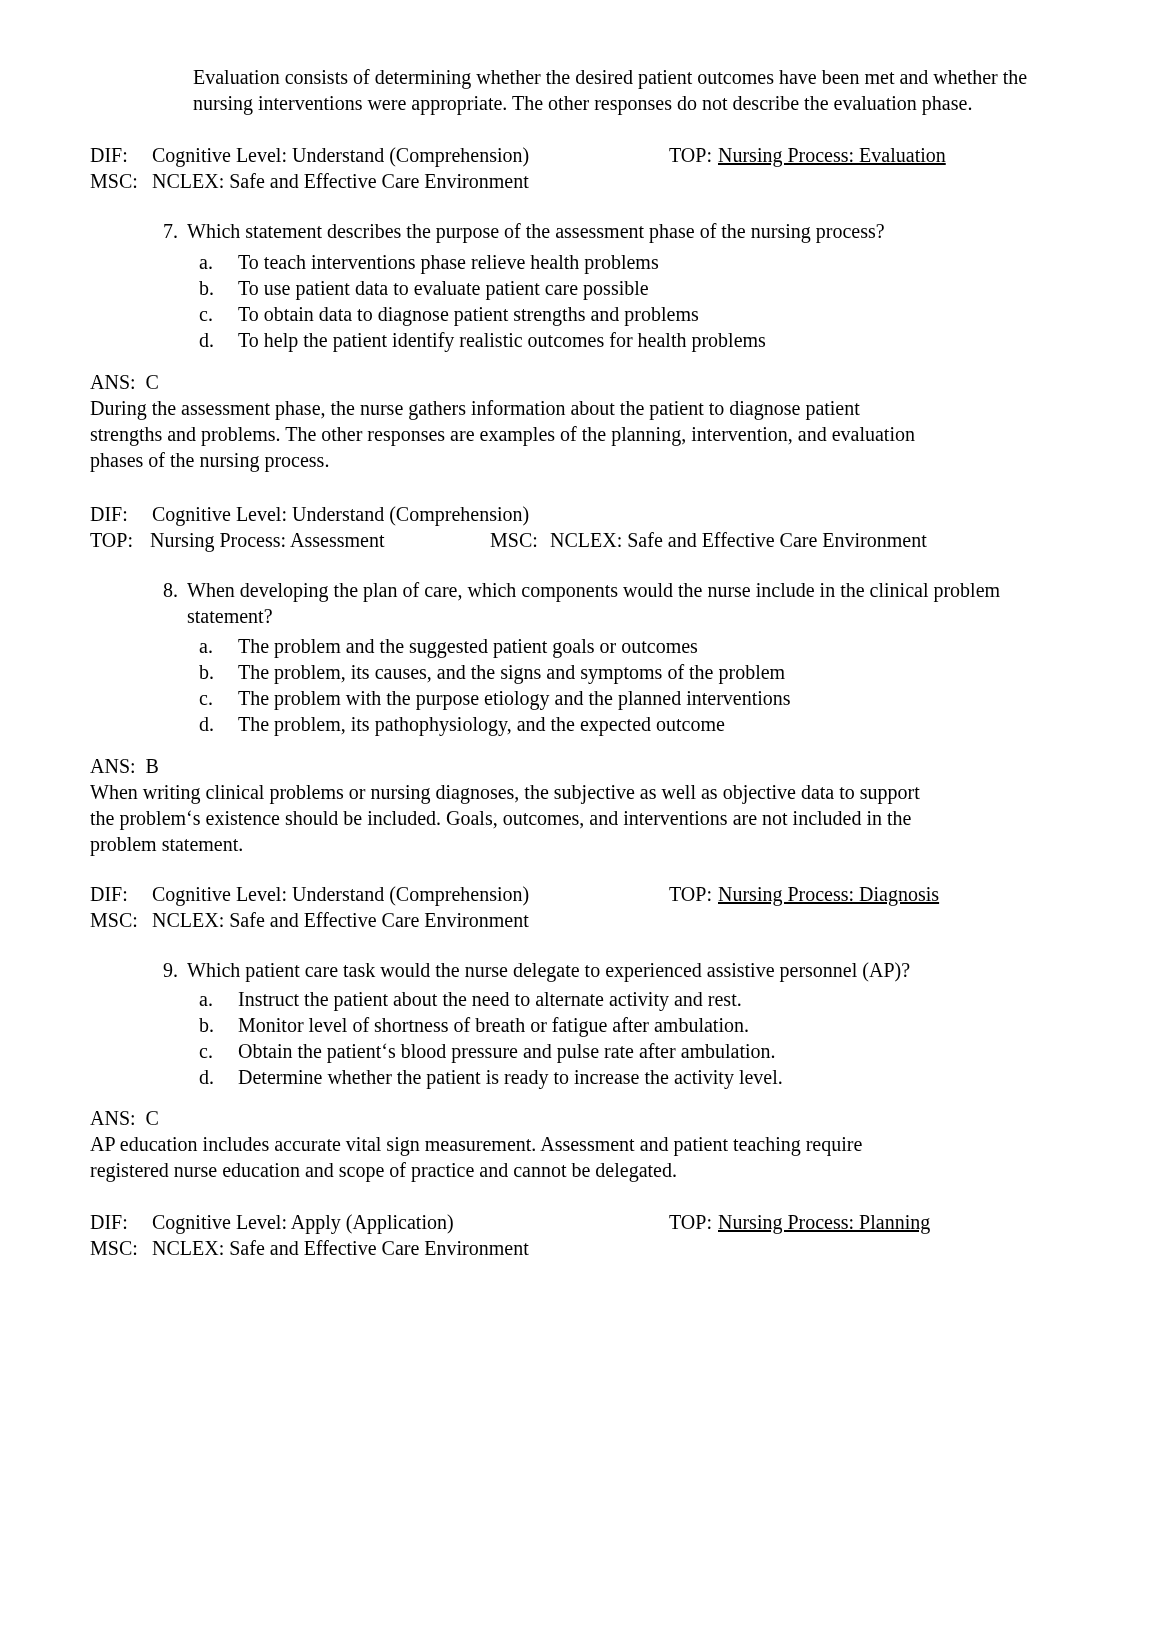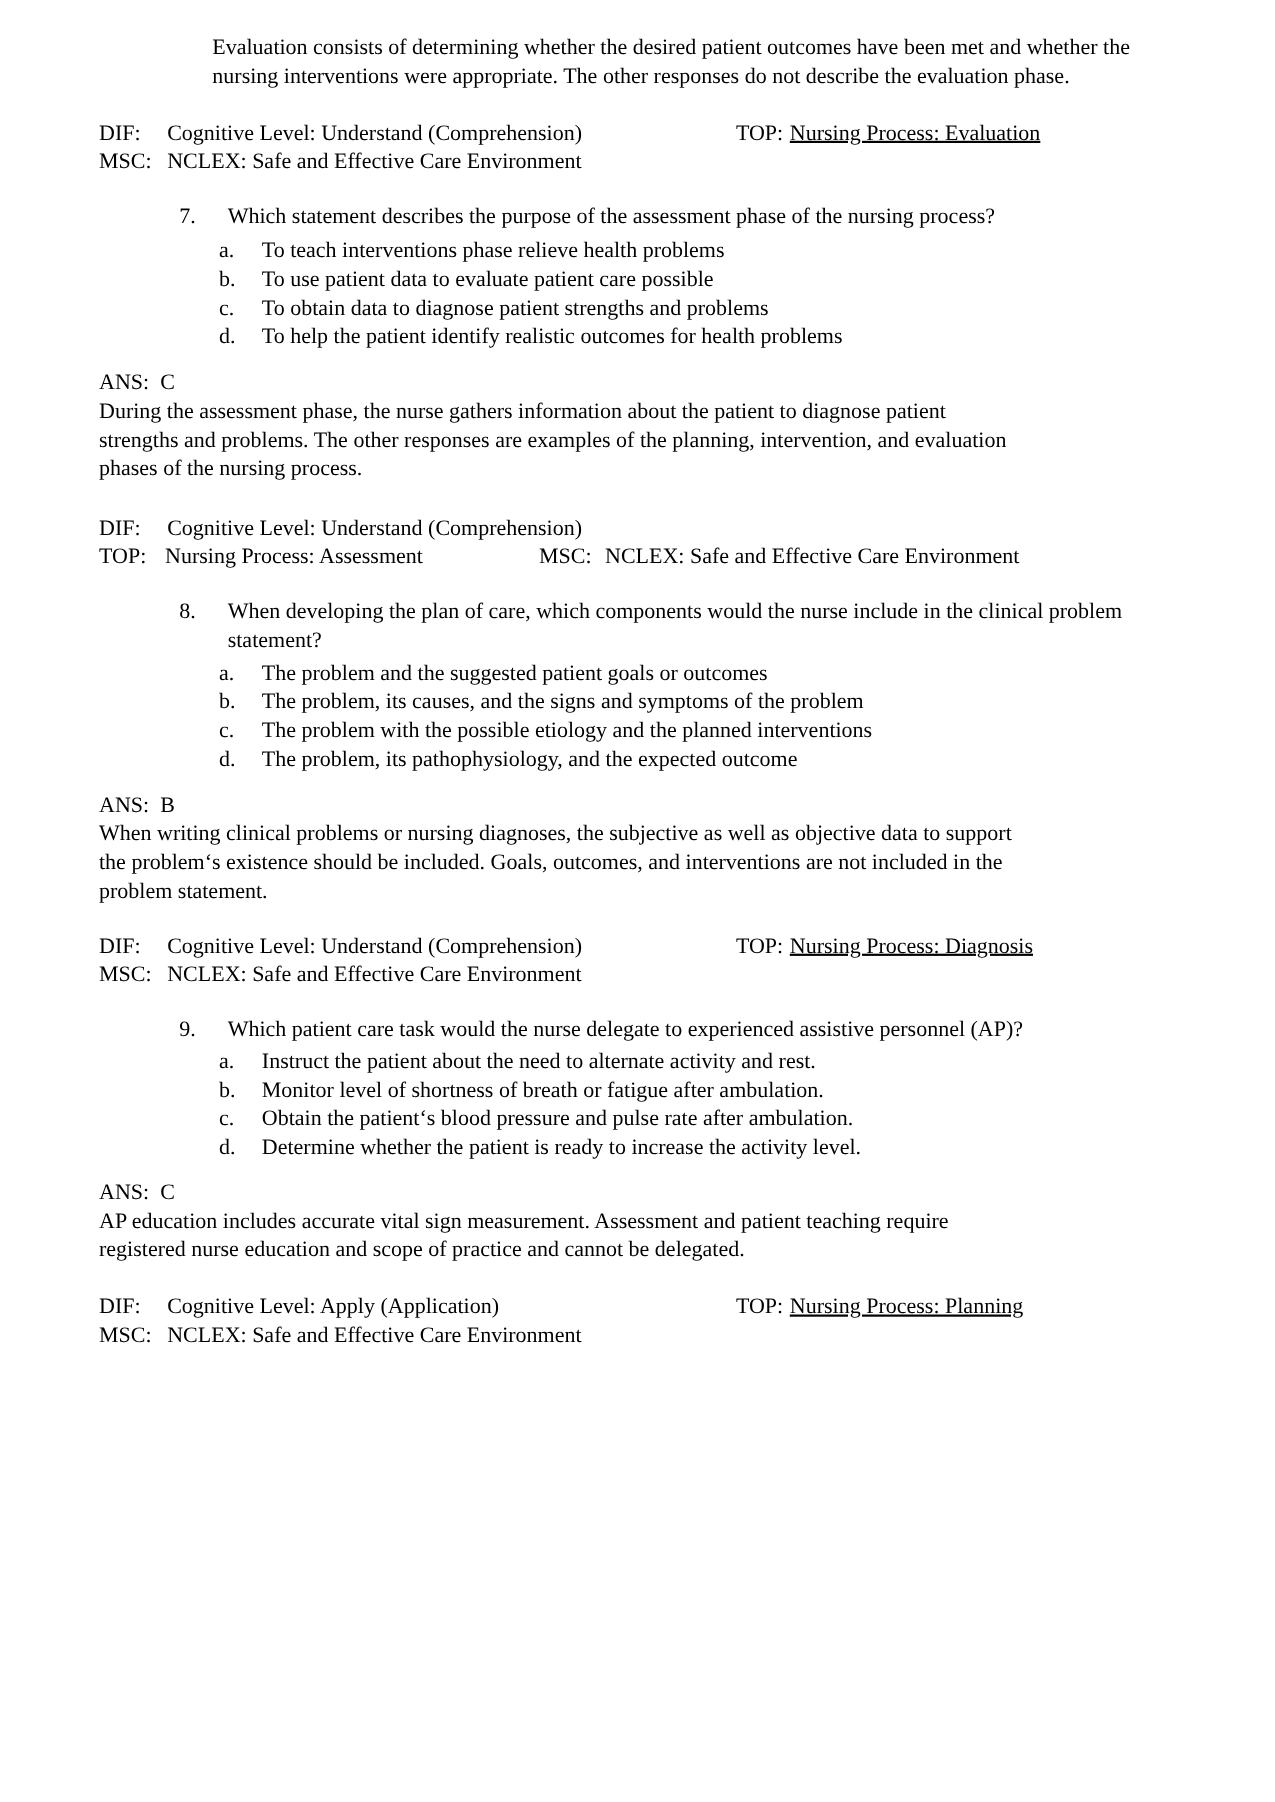--- a/index.html
+++ b/index.html
@@ -3,39 +3,39 @@
 <meta charset="utf-8">
 <style>
   html,body { margin:0; padding:0; background:#ffffff; }
   .page {
     position:relative;
     width:1159px; height:1638px;
     background:#ffffff;
     font-family:"Liberation Serif", serif;
     font-size:20px; line-height:26px; color:#000;
     box-sizing:border-box;
-    padding-top:30px;
+    padding-top:64px;
     overflow:hidden;
   }
   .indent { margin-left:193px; }
   .para { width:845px; }
   .meta-block { margin-left:90px; }
   .meta-line { position:relative; height:26px; }
   .meta-line .lbl  { position:absolute; white-space:nowrap; }
   .meta-line .val  { position:absolute; white-space:nowrap; }
   .pos0   { left:0; }
   .pos62  { left:62px; }
   .pos60  { left:60px; }
   .pos579 { left:579px; }
   .pos628 { left:628px;text-decoration:underline; }
   .pos400 { left:400px; }
   .pos460 { left:460px; }
   .question { position:relative; margin-left:163px; }
   .q-num { position:absolute; left:0; top:0; }
-  .q-stem { margin-left:44px; width:835px; }
+  .q-stem { margin-left:24px; width:835px; }
   .options { margin-top:5px; }
   .opt { position:relative; height:26px; }
   .opt .letter { position:absolute; left:36px; }
   .opt .text   { position:absolute; left:75px; white-space:nowrap; }
   .answer-block { margin-left:90px; }
   .ans-line .ans-val { margin-left:10px; }
   .mt26 { margin-top:26px; }
   .mt28 { margin-top:28px; }
   .mt24 { margin-top:24px; }
   .mt16 { margin-top:16px; }
@@ -110,21 +110,21 @@
       <div class="opt">
         <span class="letter">a.</span>
         <span class="text">The problem and the suggested patient goals or outcomes</span>
       </div>
       <div class="opt">
         <span class="letter">b.</span>
         <span class="text">The problem, its causes, and the signs and symptoms of the problem</span>
       </div>
       <div class="opt">
         <span class="letter">c.</span>
-        <span class="text">The problem with the possible etiology and the planned interventions</span>
+        <span class="text">The problem with the purpose etiology and the planned interventions</span>
       </div>
       <div class="opt">
         <span class="letter">d.</span>
         <span class="text">The problem, its pathophysiology, and the expected outcome</span>
       </div>
     </div>
   </div>
   <div class="answer-block mt16">
     <div class="ans-line">
       <span>ANS:</span><span class="ans-val">B</span>

